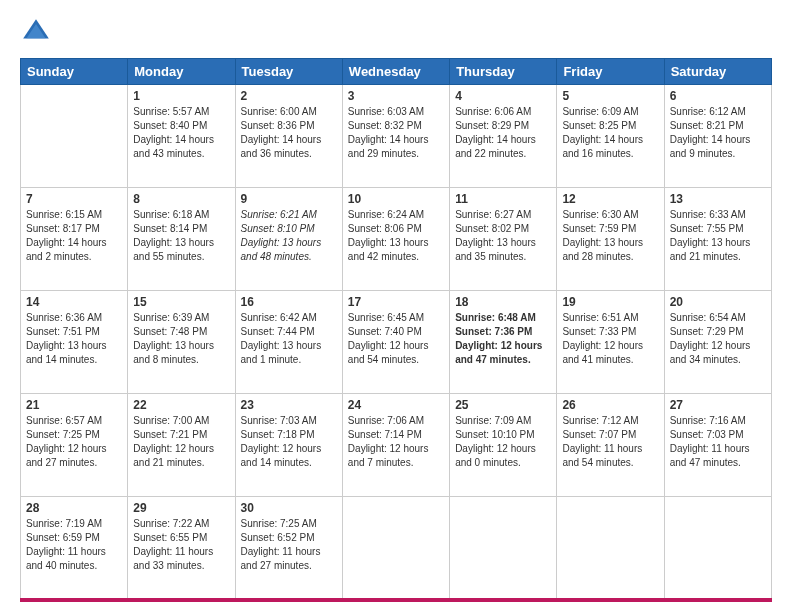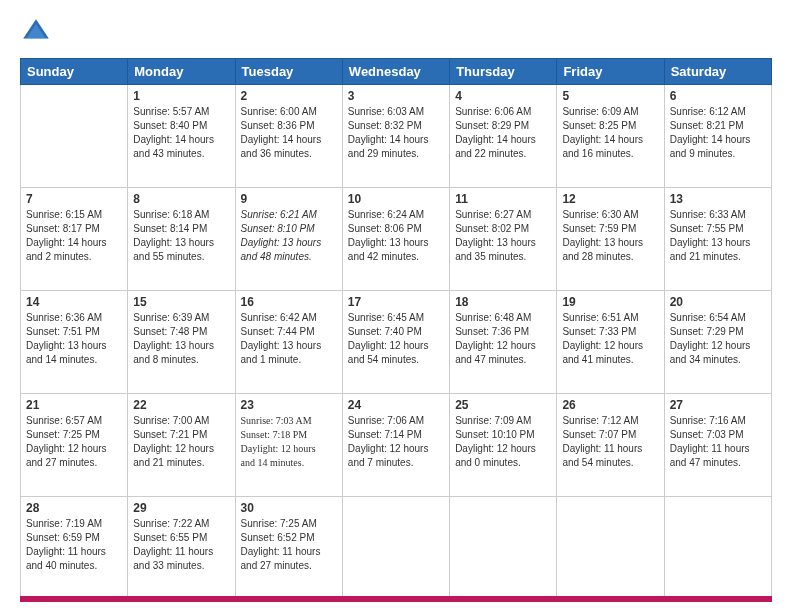--- a/index.html
+++ b/index.html
@@ -94,21 +94,21 @@
     }
     .day-info {
       font-size: 10px;
       color: #333;
       line-height: 1.4;
     }
     .empty-cell {
       background: #fff;
     }
     .last-row td {
-      border-bottom: 6px solid #be185d;
+      border-bottom: 4px solid #be185d;
     }
   </style>
 </head>
 <body>
 
 <div class="page">
   <div class="header">
     <div class="logo">
       <svg class="logo-icon" viewBox="0 0 40 40">
         <polygon points="20,4 36,28 4,28" fill="#2a6db5"></polygon>
@@ -258,21 +258,21 @@
           </td>
           <td>
             <span class="day-num">17</span>
             <div class="day-info" style="white-space: pre-line;">Sunrise: 6:45 AM
 Sunset: 7:40 PM
 Daylight: 12 hours
 and 54 minutes.</div>
           </td>
           <td>
             <span class="day-num">18</span>
-            <div class="day-info" style="white-space: pre-line;">Sunrise: 6:48 AM
+            <div class="day-info" style="white-space: pre-line; font-weight: bold;">Sunrise: 6:48 AM
 Sunset: 7:36 PM
 Daylight: 12 hours
 and 47 minutes.</div>
           </td>
           <td>
             <span class="day-num">19</span>
             <div class="day-info" style="white-space: pre-line;">Sunrise: 6:51 AM
 Sunset: 7:33 PM
 Daylight: 12 hours
 and 41 minutes.</div>
@@ -295,21 +295,21 @@
           </td>
           <td>
             <span class="day-num">22</span>
             <div class="day-info" style="white-space: pre-line;">Sunrise: 7:00 AM
 Sunset: 7:21 PM
 Daylight: 12 hours
 and 21 minutes.</div>
           </td>
           <td>
             <span class="day-num">23</span>
-            <div class="day-info" style="white-space: pre-line; font-family: Liberation Serif, serif;">Sunrise: 7:03 AM
+            <div class="day-info" style="white-space: pre-line;">Sunrise: 7:03 AM
 Sunset: 7:18 PM
 Daylight: 12 hours
 and 14 minutes.</div>
           </td>
           <td>
             <span class="day-num">24</span>
             <div class="day-info" style="white-space: pre-line;">Sunrise: 7:06 AM
 Sunset: 7:14 PM
 Daylight: 12 hours
 and 7 minutes.</div>

